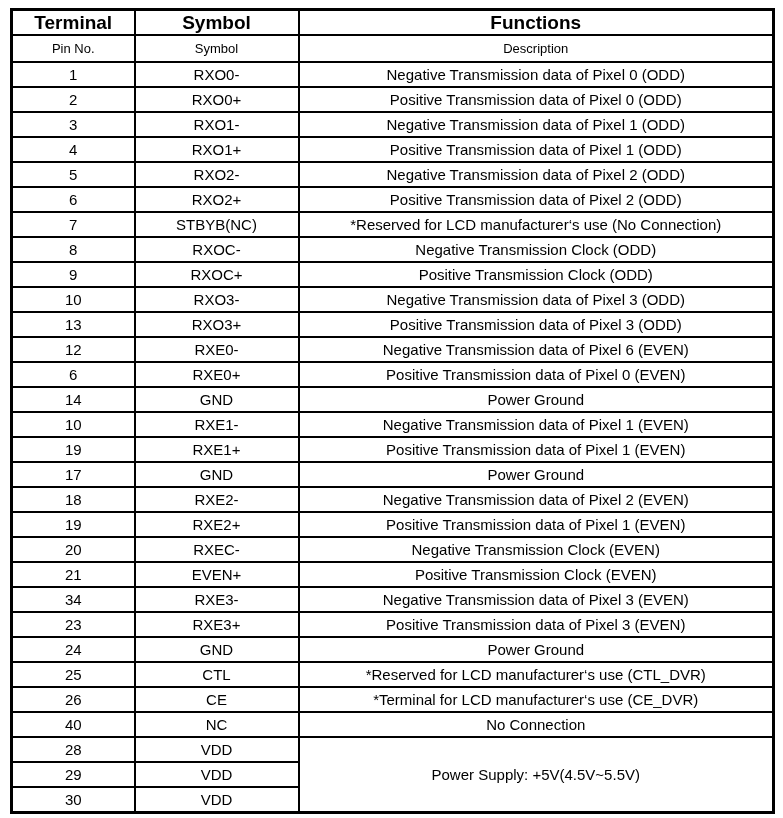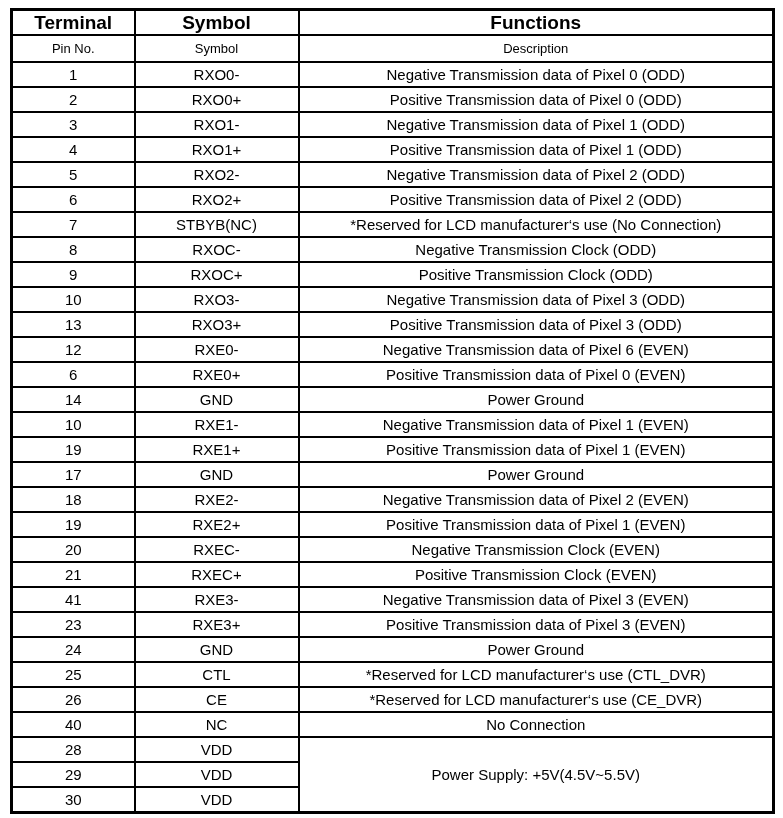--- a/index.html
+++ b/index.html
@@ -162,25 +162,25 @@
         <td>RXE2+</td>
         <td>Positive Transmission data of Pixel 1 (EVEN)</td>
       </tr>
       <tr>
         <td>20</td>
         <td>RXEC-</td>
         <td>Negative Transmission Clock (EVEN)</td>
       </tr>
       <tr>
         <td>21</td>
-        <td>RXEC+</td>
+        <td>EVEN+</td>
         <td>Positive Transmission Clock (EVEN)</td>
       </tr>
       <tr>
-        <td>41</td>
+        <td>34</td>
         <td>RXE3-</td>
         <td>Negative Transmission data of Pixel 3 (EVEN)</td>
       </tr>
       <tr>
         <td>23</td>
         <td>RXE3+</td>
         <td>Positive Transmission data of Pixel 3 (EVEN)</td>
       </tr>
       <tr>
         <td>24</td>
@@ -188,21 +188,21 @@
         <td>Power Ground</td>
       </tr>
       <tr>
         <td>25</td>
         <td>CTL</td>
         <td>*Reserved for LCD manufacturer‘s use (CTL_DVR)</td>
       </tr>
       <tr>
         <td>26</td>
         <td>CE</td>
-        <td>*Reserved for LCD manufacturer‘s use (CE_DVR)</td>
+        <td>*Terminal for LCD manufacturer‘s use (CE_DVR)</td>
       </tr>
       <tr>
         <td>40</td>
         <td>NC</td>
         <td>No Connection</td>
       </tr>
       <tr>
         <td>28</td>
         <td>VDD</td>
         <td rowspan="3">Power Supply: +5V(4.5V~5.5V)</td>

